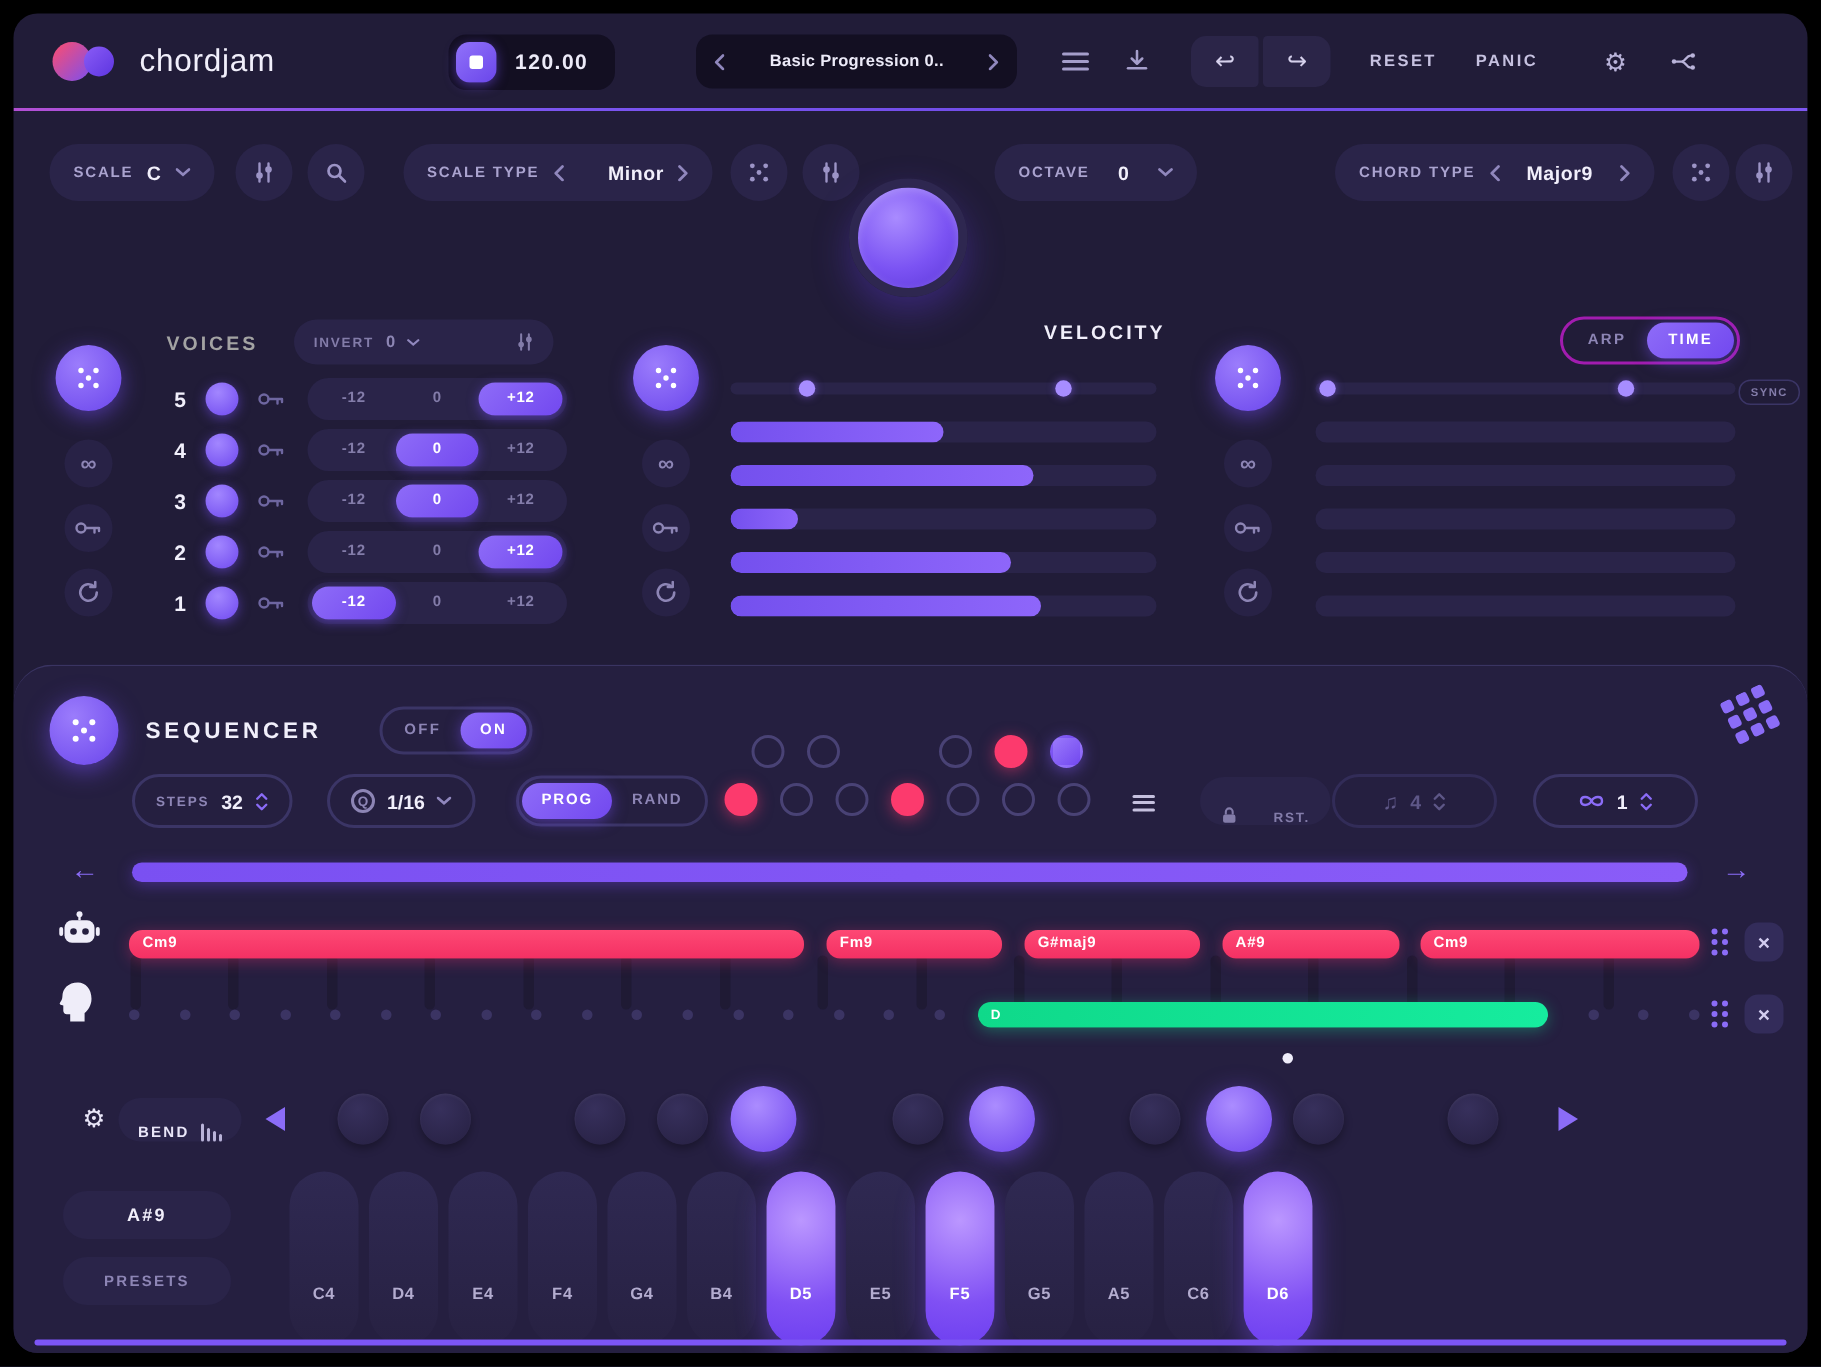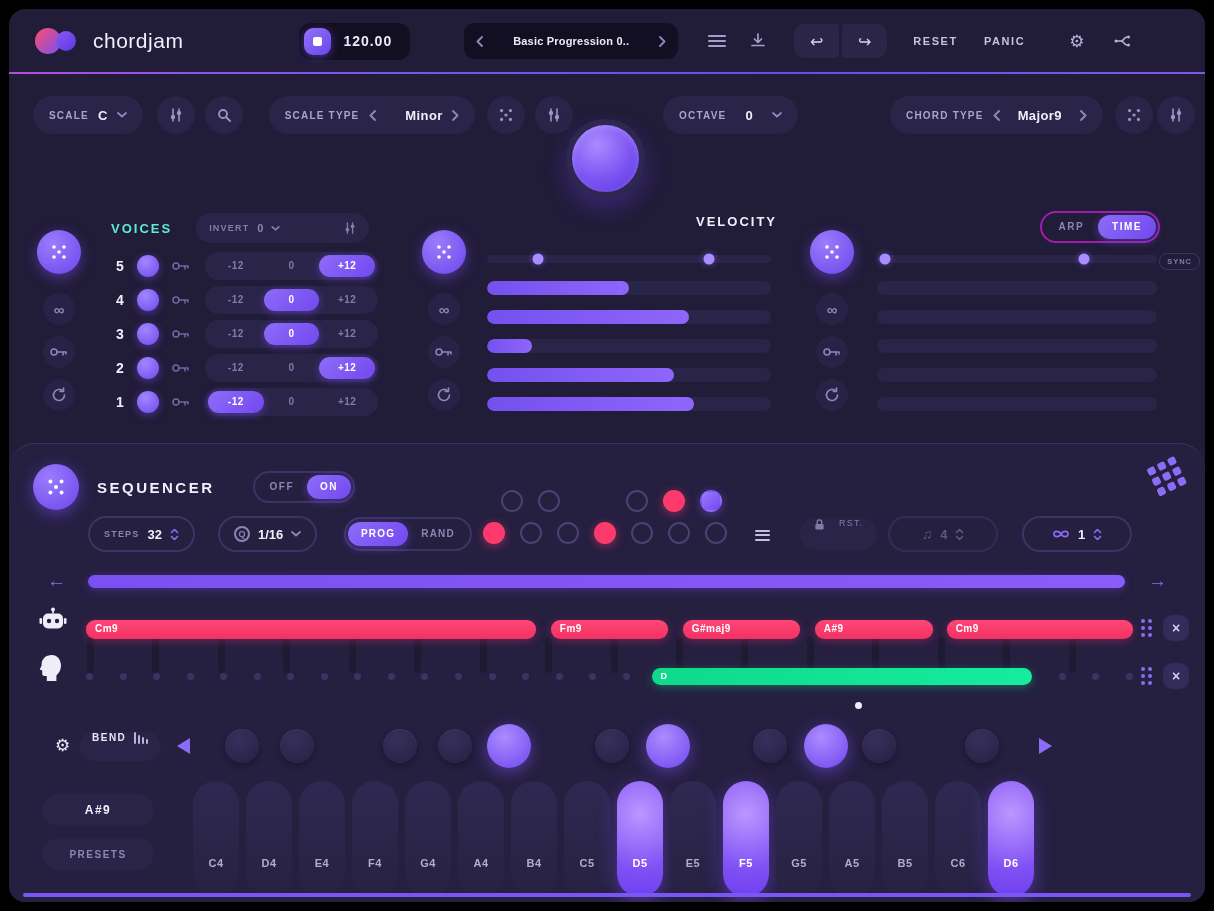--- a/index.html
+++ b/index.html
@@ -51,21 +51,21 @@
 
 
 .mid{position:absolute;top:202px;left:24px;right:5px;height:232px}
 .sidecol{position:absolute;width:44px;top:0;height:232px}
 .sb-dice{position:absolute;top:19px;left:0;width:44px;height:44px;border-radius:50%;background:radial-gradient(circle at 35% 30%,#9b7cfc,#6b46ec);box-shadow:0 4px 14px rgba(120,80,250,.5);display:grid;place-items:center;color:#fff}
 .sb{position:absolute;left:6px;width:32px;height:32px;border-radius:50%;background:#282246;display:grid;place-items:center;color:#8d85b5;font-size:15px;font-weight:bold}
 .sb.s1{top:82px}.sb.s2{top:125px}.sb.s3{top:168px}
 
 .voices{position:absolute;left:0;top:2px;width:385px}
 .vhead{display:flex;align-items:center;margin-left:78px;height:30px}
-.vtitle{font-size:13px;font-weight:bold;letter-spacing:2px;color:#5eead4}
+.vtitle{font-size:13px;font-weight:bold;letter-spacing:2px;color:#a3a3a3}
 .invpill{margin-left:24px;height:30px;width:173px;background:#2a2449;border-radius:15px;display:flex;align-items:center;gap:8px;padding:0 13px;color:#837ca9}
 .invpill .lbl{font-size:9px;color:#837ca9}
 .invpill .iv{font-weight:bold;font-size:11px;color:#8d86b4}
 .invpill .sp{flex:1}
 .vrows{margin-top:6px}
 .vrow{display:flex;align-items:center;height:34px}
 .vnum{margin-left:80px;width:14px;text-align:center;font-size:14px;font-weight:bold;color:#f1effb}
 .vtoggle{margin-left:10px;width:22px;height:22px;border-radius:50%;background:radial-gradient(circle at 38% 30%,#a286ff,#6f49ef);box-shadow:0 2px 8px rgba(120,80,250,.5)}
 .vlink{margin-left:13px;color:#6e66a0;display:grid}
 .vseg{margin-left:15px;width:173px;height:28px;background:#2a2449;border-radius:14px;display:flex;align-items:center;padding:3px}
@@ -115,21 +115,21 @@
 .pl{font-size:9px;font-weight:bold;letter-spacing:1.2px;color:#8d85b5}
 .pv{font-size:13px;font-weight:bold;color:#f1effb}
 .steps-pill{left:55px}
 .q-pill{left:185px}
 .qbadge{width:16px;height:16px;border:2px solid #8d85b5;border-radius:50%;display:grid;place-items:center;font-size:9px;font-weight:bold;color:#8d85b5}
 .progrand{position:absolute;left:311px;top:1px;height:34px;border:2px solid #3b3566;border-radius:17px;display:flex;align-items:center;padding:2px}
 .pseg{font-size:10px;font-weight:bold;letter-spacing:1.2px;color:#8d85b5;padding:0 13px;line-height:24px}
 .pseg.on{background:linear-gradient(135deg,#8e6cf8,#7248ef);color:#fff;border-radius:13px;box-shadow:0 2px 10px rgba(120,80,250,.5)}
 .ctrl-burger{position:absolute;left:722px;top:11px;width:15px}
 .ctrl-burger i{background:#c5c0de;margin:2.5px 0}
-.rst{position:absolute;left:767px;top:2px;height:32px;background:#2a2449;border-radius:16px;display:flex;align-items:flex-start;gap:14px;padding:0 14px;color:#837ca9;font-size:9px;font-weight:normal;letter-spacing:1.2px}
+.rst{position:absolute;left:767px;top:2px;height:32px;background:#2a2449;border-radius:16px;display:flex;align-items:flex-end;gap:24px;padding:0 14px;color:#837ca9;font-size:9px;font-weight:bold;letter-spacing:1.2px}
 .poly-pill{left:855px;width:110px;justify-content:center;border-color:#322c58;color:#5e5787}
 .poly-pill .pv{color:#5e5787}
 .poly-pill .note{font-size:14px}
 .loop-pill{left:989px;width:110px;justify-content:center}
 .accent-ud{color:#8b6cf7;display:grid}
 .dim-ud{color:#5e5787;display:grid}
 
 .arrowbtn{position:absolute;font-size:19px;color:#8b6cf7;font-weight:bold;line-height:20px}
 #arrow-left{left:38px;top:127px}
 #arrow-right{right:38px;top:127px}
@@ -150,21 +150,21 @@
 .greenbar span{display:block;font-size:9px;font-weight:bold;color:#fff;line-height:17px;padding-left:8px}
 .ghandle{position:absolute;color:#8b6cf7}
 #ghandle-1{right:52px;top:174px}
 #ghandle-2{right:52px;top:222px}
 .delbtn{position:absolute;width:26px;height:26px;border-radius:9px;background:#332c5a;color:#d3cdf0;display:grid;place-items:center;font-size:14px;font-weight:bold}
 #del-1{right:16px;top:171px}
 #del-2{right:16px;top:219px}
 #page-dot{position:absolute;left:846px;top:258px;width:7px;height:7px;border-radius:50%;background:#efedfa}
 
 .kgear{position:absolute;left:46px;top:291px;font-size:17px;color:#e9e6f8}
-.bendpill{position:absolute;left:70px;top:288px;height:29px;background:#2a2449;border-radius:15px;display:flex;align-items:flex-start;gap:8px;padding:0 13px}
+.bendpill{position:absolute;left:70px;top:288px;height:29px;background:#2a2449;border-radius:15px;display:flex;align-items:flex-end;gap:8px;padding:0 13px}
 .bendpill .lbl{color:#e9e6f8;font-size:10px;letter-spacing:1.5px}
 .bendbars{display:flex;align-items:flex-end;gap:2px;height:12px}
 .bendbars i{width:2px;background:#b9b3d9;border-radius:1px}
 .bendbars i:nth-child(1){height:12px}.bendbars i:nth-child(2){height:9px}
 .bendbars i:nth-child(3){height:7px}.bendbars i:nth-child(4){height:5px}
 .tri-left{position:absolute;left:168px;top:294px;width:0;height:0;border:8px solid transparent;border-right:13px solid #8b6cf7;border-left:0}
 .tri-right{position:absolute;left:1030px;top:294px;width:0;height:0;border:8px solid transparent;border-left:13px solid #8b6cf7;border-right:0}
 #knob-row{position:absolute;left:0;right:0;top:285px;height:44px}
 .knob{position:absolute;top:0;width:34px;height:34px;border-radius:50%;background:radial-gradient(circle at 40% 30%,#37305c,#262042);box-shadow:inset 0 1px 2px rgba(255,255,255,.06),0 3px 6px rgba(0,0,0,.3)}
 .knob.active{top:-5px;width:44px;height:44px;background:radial-gradient(circle at 40% 30%,#ab8cff,#6f46ef);box-shadow:0 4px 16px rgba(130,85,255,.5)}
@@ -842,45 +842,36 @@
         <div class="key">
           <span class="klabel">E4</span>
         </div>
         <div class="key">
           <span class="klabel">F4</span>
         </div>
         <div class="key">
           <span class="klabel">G4</span>
         </div>
         <div class="key">
-          <span class="klabel">A4</span>
-        </div>
-        <div class="key">
           <span class="klabel">B4</span>
-        </div>
-        <div class="key">
-          <span class="klabel">C5</span>
         </div>
         <div class="key active">
           <span class="klabel">D5</span>
         </div>
         <div class="key">
           <span class="klabel">E5</span>
         </div>
         <div class="key active">
           <span class="klabel">F5</span>
         </div>
         <div class="key">
           <span class="klabel">G5</span>
         </div>
         <div class="key">
           <span class="klabel">A5</span>
-        </div>
-        <div class="key">
-          <span class="klabel">B5</span>
         </div>
         <div class="key">
           <span class="klabel">C6</span>
         </div>
         <div class="key active">
           <span class="klabel">D6</span>
         </div>
       </div>
 
     <div class="seq-bottom"></div>

